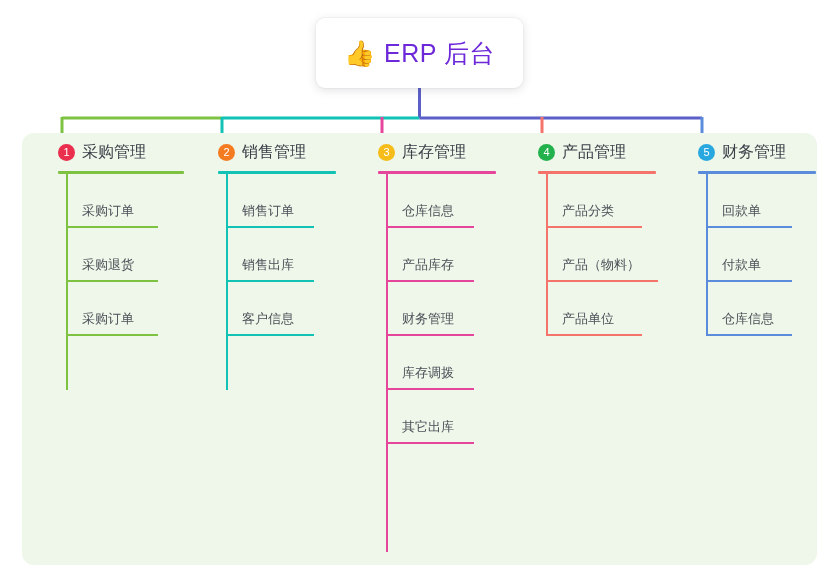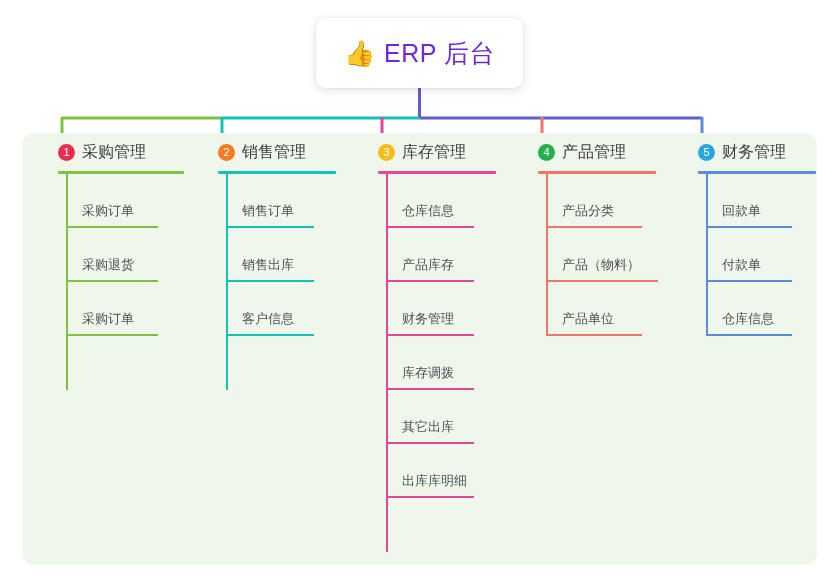--- a/index.html
+++ b/index.html
@@ -236,24 +236,20 @@
             <div class="leaf-rule" style="background: rgb(229, 70, 155); width: 88px;"></div>
           </div>
           <div class="leaf">
             <span class="leaf-text">库存调拨</span>
             <div class="leaf-rule" style="background: rgb(229, 70, 155); width: 88px;"></div>
           </div>
           <div class="leaf">
             <span class="leaf-text">其它出库</span>
             <div class="leaf-rule" style="background: rgb(229, 70, 155); width: 88px;"></div>
           </div>
-          <div class="leaf">
-            <span class="leaf-text">出库库明细</span>
-            <div class="leaf-rule" style="background: rgb(229, 70, 155); width: 88px;"></div>
-          </div>
         </div>
       </div>
       <div class="column" style="left: 498px;">
         <div class="col-head">
           <span class="badge" style="background: rgb(34, 177, 76);">4</span>
           <span class="col-title">产品管理</span>
         </div>
         <div class="col-rule" style="background: rgb(244, 115, 107); width: 118px;"></div>
         <div class="leaves">
           <div class="spine" style="background: rgb(244, 115, 107); height: 162px;"></div>

